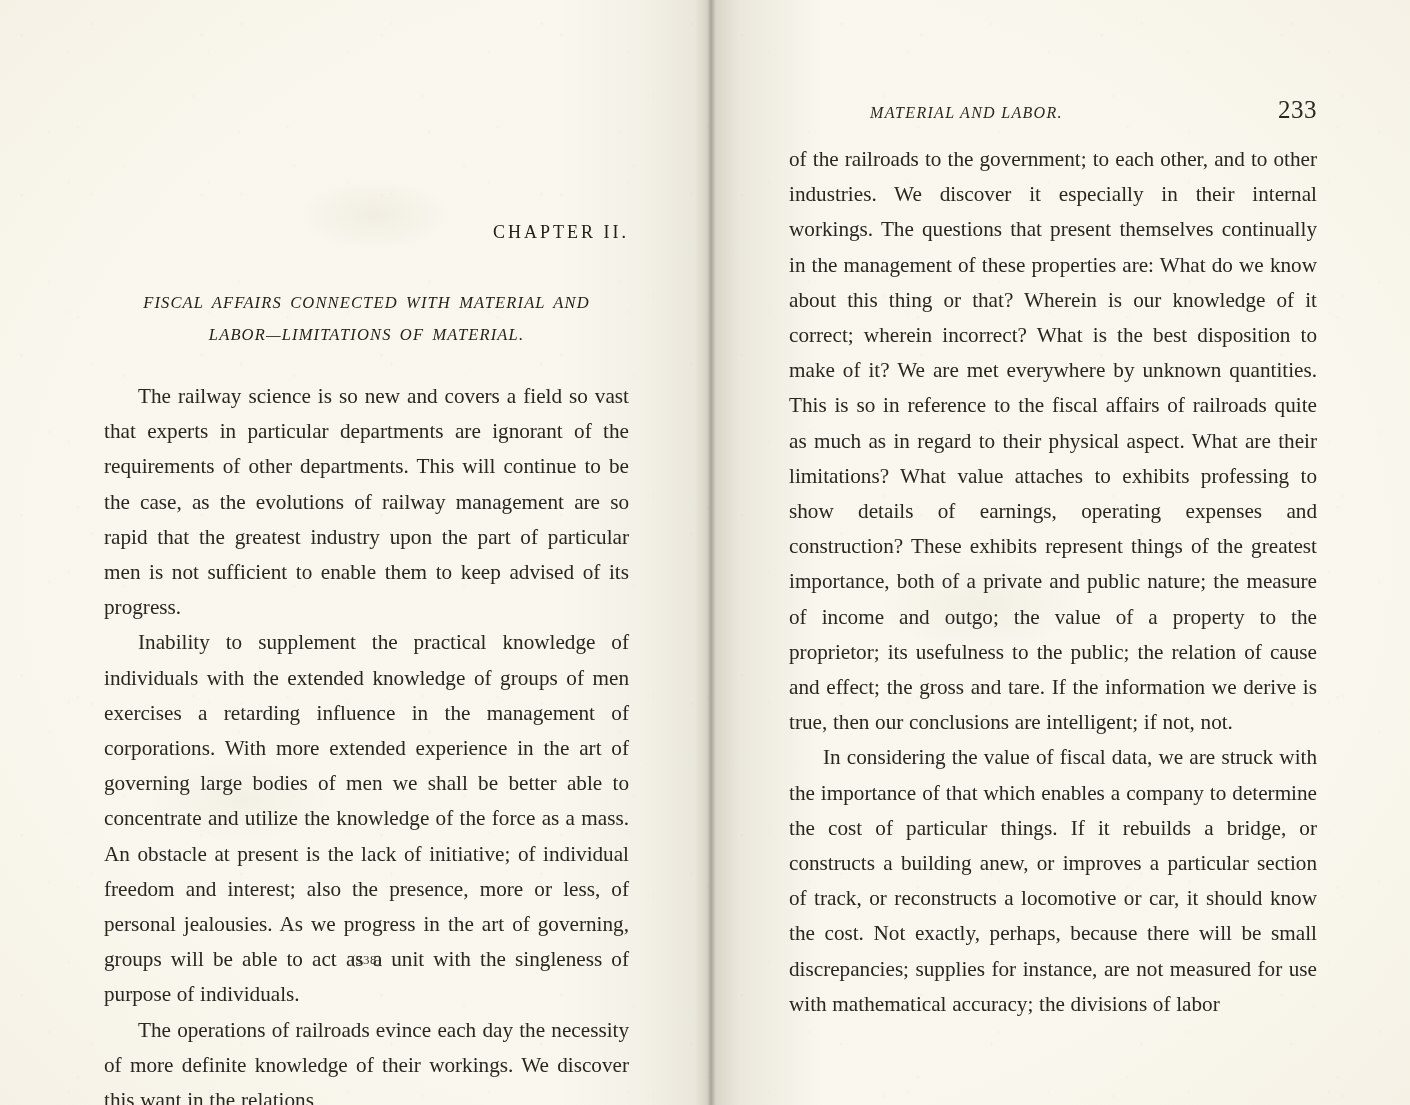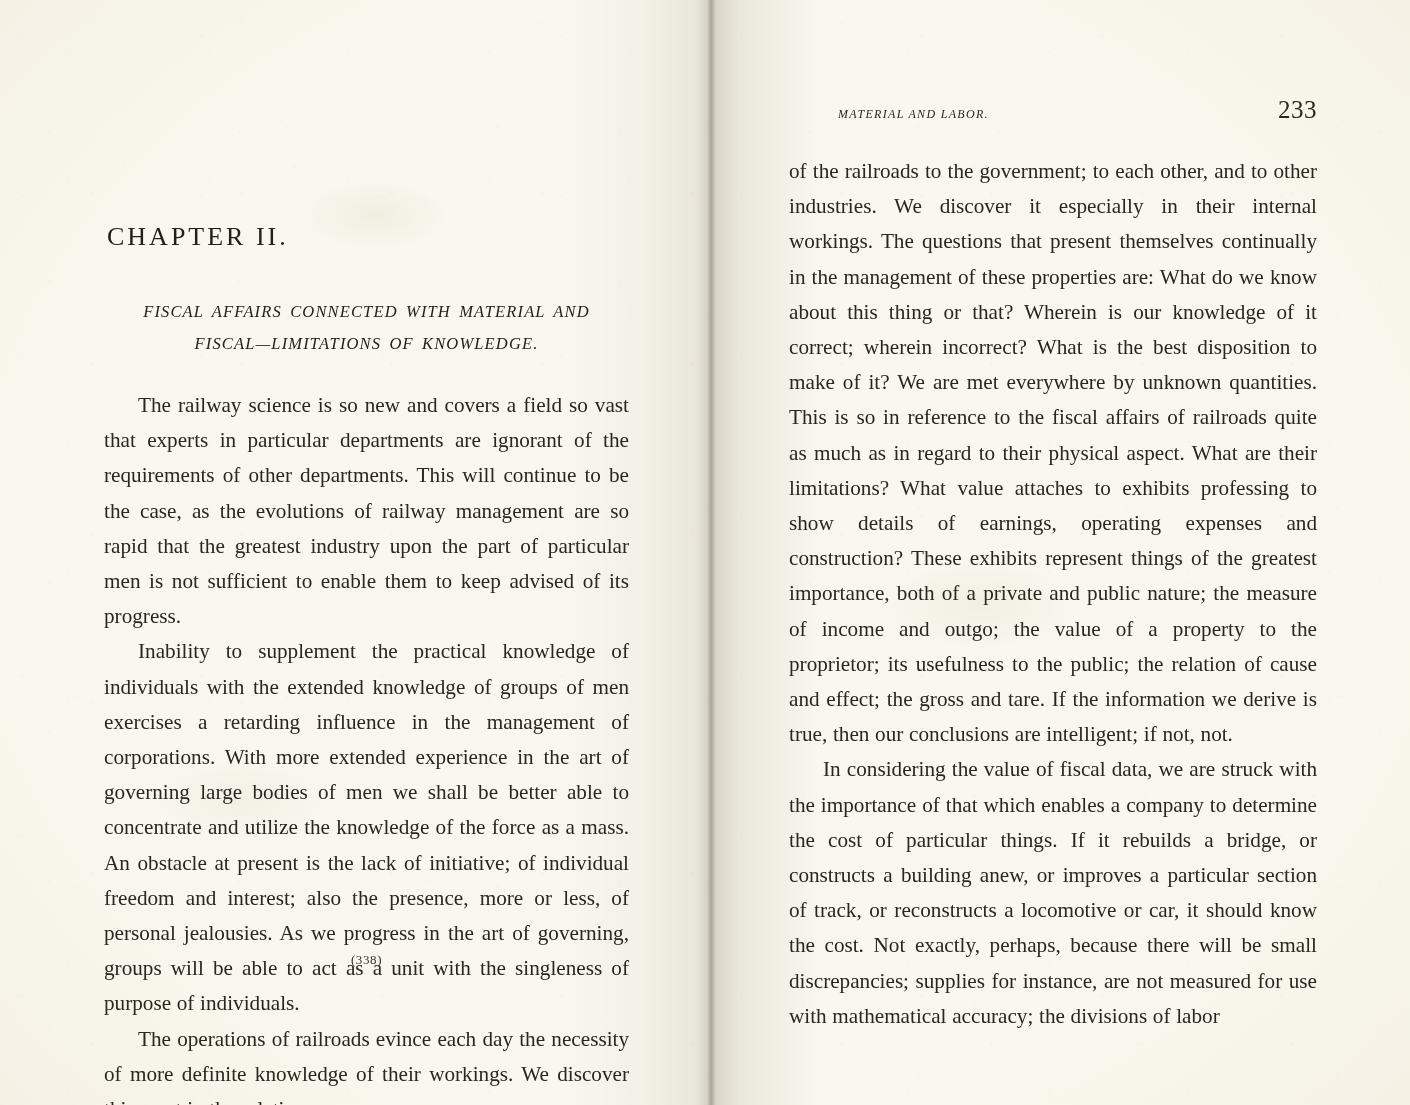--- a/index.html
+++ b/index.html
@@ -82,22 +82,22 @@
   }
   
   #right-column {
     left: 78px;
     top: 142px;
     width: 528px;
   }
 
   
   #chapter-title {
-    text-align: left;
-    font-size: 26px;
+    text-align: right;
+    font-size: 18px;
     letter-spacing: 3.0px;
     margin: 0 0 44px 0;
     font-weight: normal;
     color: #242019;
     text-indent: 3px;
   }
   #chapter-subtitle {
     text-align: center;
     font-size: 16.5px;
     letter-spacing: 1.15px;
@@ -111,38 +111,38 @@
 
   
   .para {
     font-size: 21.2px;
     line-height: 35.2px;
     margin: 0;
     text-indent: 34px;
     color: #2a2620;
     word-spacing: 0.4px;
   }
-  .para.cont { text-indent: 0; margin-top: 12px; }
+  .para.cont { text-indent: 0; }
 
   
   #running-head-row {
     position: absolute;
     left: 78px;
     top: 96px;
     width: 528px;
     display: flex;
     align-items: baseline;
     justify-content: space-between;
   }
   #running-head-title {
     font-style: italic;
-    font-size: 12px;
+    font-size: 16px;
     letter-spacing: 1.3px;
     color: #2b2720;
-    margin-left: 49px;
+    margin-left: 81px;
   }
   #running-head-folio {
     font-size: 25px;
     letter-spacing: .5px;
     color: #2b2720;
   }
 
   
   #signature-mark {
     position: absolute;
@@ -174,21 +174,21 @@
   <div class="blotch" style="left:150px; top:760px; width:180px; height:80px; background:radial-gradient(ellipse at center, rgba(170,156,118,.08), rgba(170,156,118,0) 70%);"></div>
 
   <div class="page" id="page-left">
 
     <div class="text-block" id="left-column">
 
       <h1 id="chapter-title">CHAPTER II.</h1>
 
       <h2 id="chapter-subtitle">
         <span>FISCAL AFFAIRS CONNECTED WITH MATERIAL AND</span><br>
-        <span>FISCAL—LIMITATIONS OF KNOWLEDGE.</span>
+        <span>LABOR—LIMITATIONS OF MATERIAL.</span>
       </h2>
 
       <p class="para">The railway science is so new and covers a field so vast that experts in particular departments are ignorant of the requirements of other departments. This will continue to be the case, as the evolutions of railway management are so rapid that the greatest industry upon the part of particular men is not sufficient to enable them to keep advised of its progress.</p>
       <p class="para">Inability to supplement the practical knowledge of individuals with the extended knowledge of groups of men exercises a retarding influence in the management of corporations. With more extended experience in the art of governing large bodies of men we shall be better able to concentrate and utilize the knowledge of the force as a mass. An obstacle at present is the lack of initiative; of individual freedom and interest; also the presence, more or less, of personal jealousies. As we progress in the art of governing, groups will be able to act as a unit with the singleness of purpose of individuals.</p>
       <p class="para">The operations of railroads evince each day the necessity of more definite knowledge of their workings. We discover this want in the relations</p>
     </div>
 
     <div id="signature-mark">(338)</div>
   </div>
 

